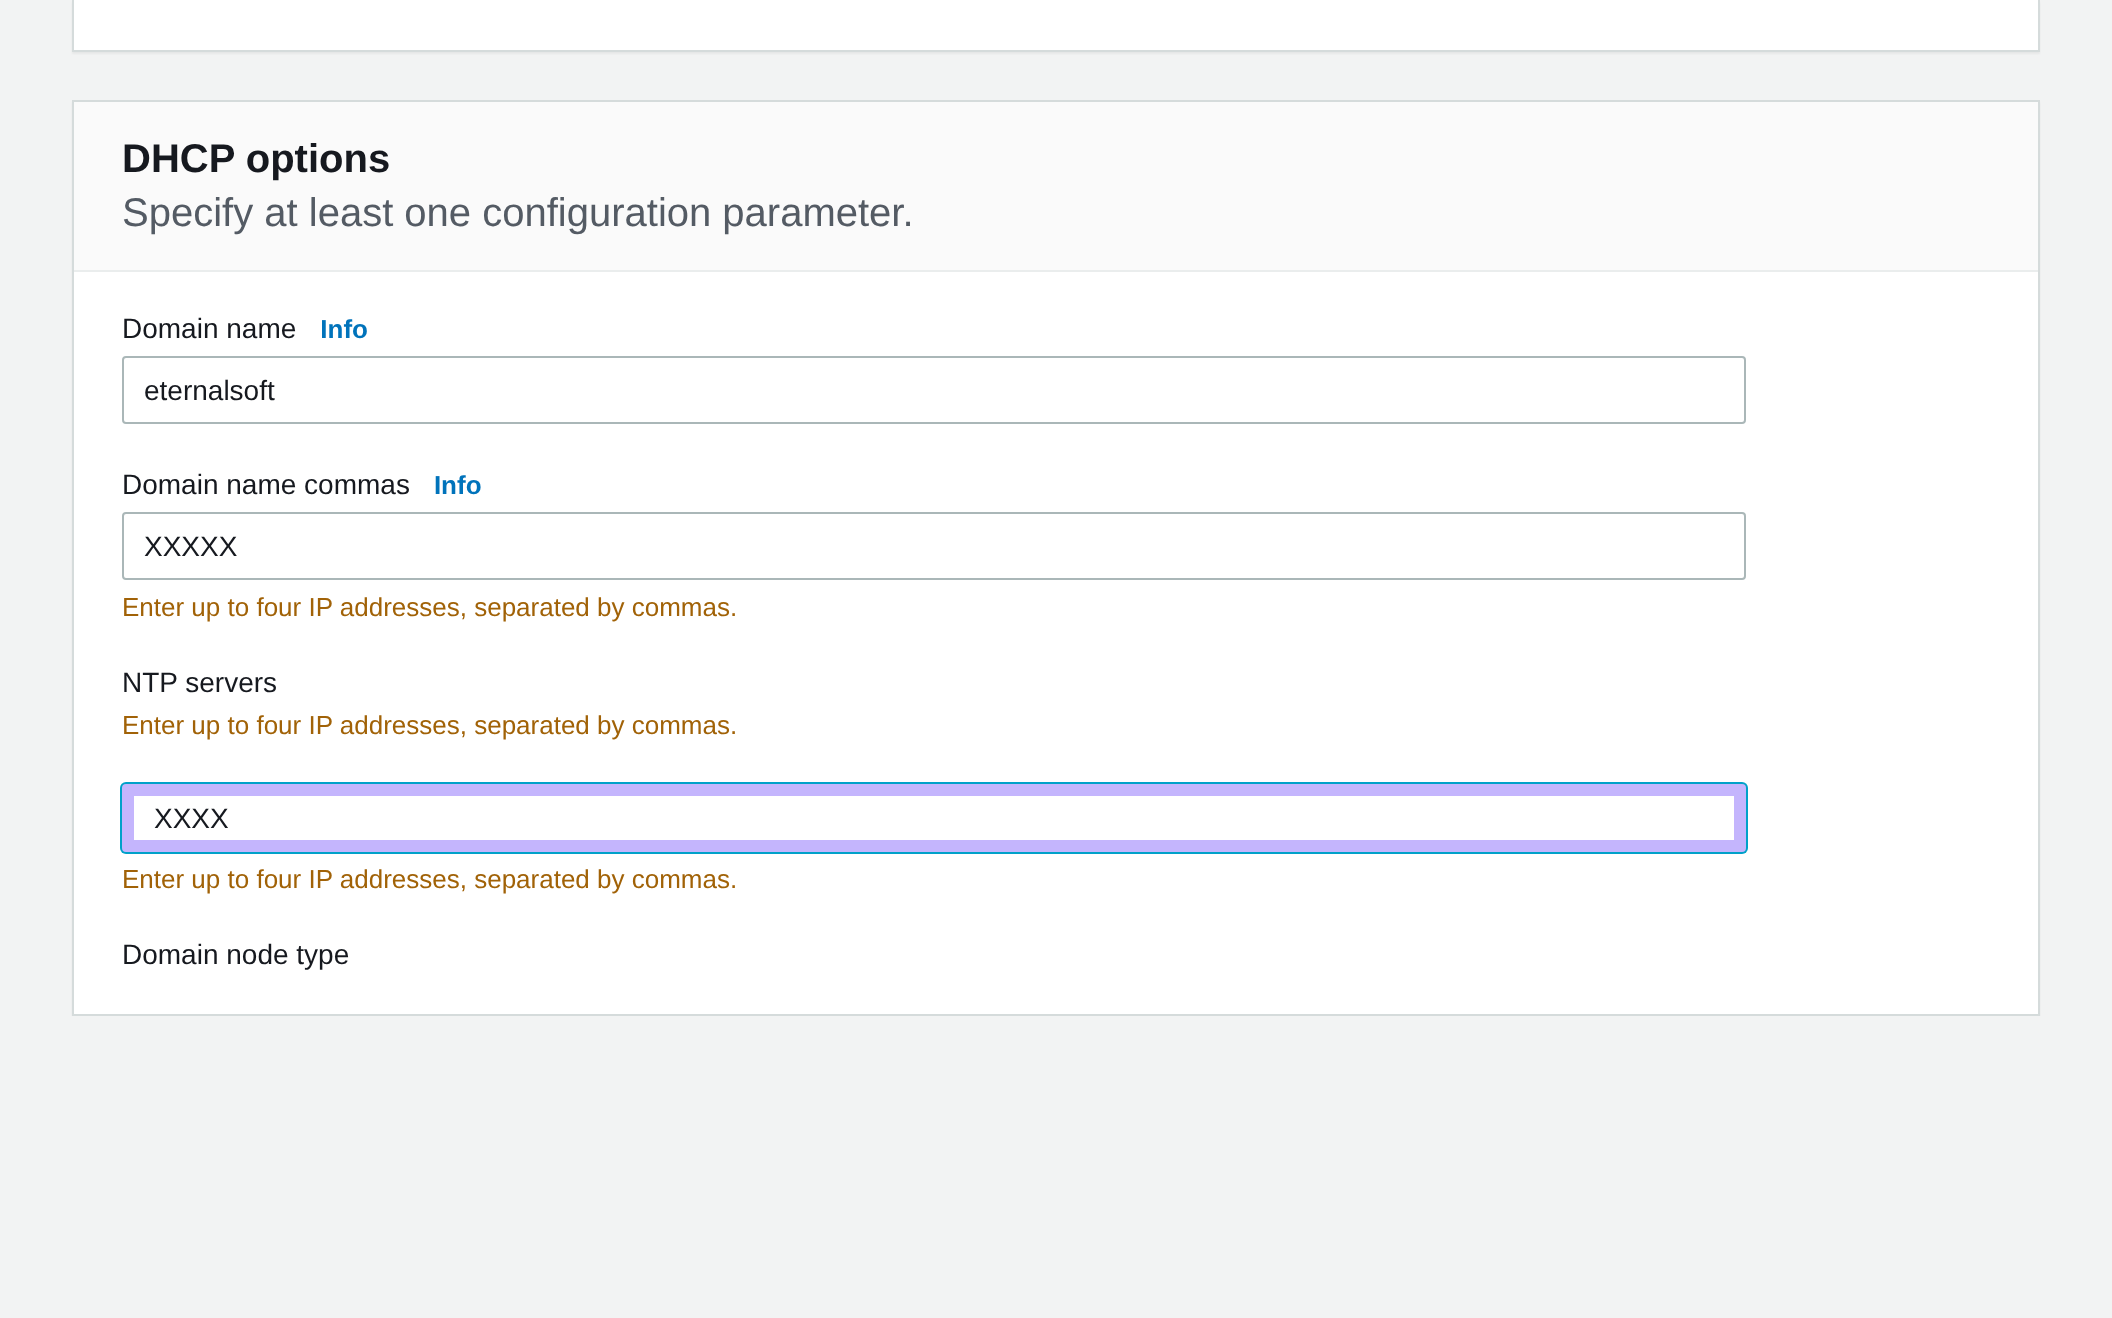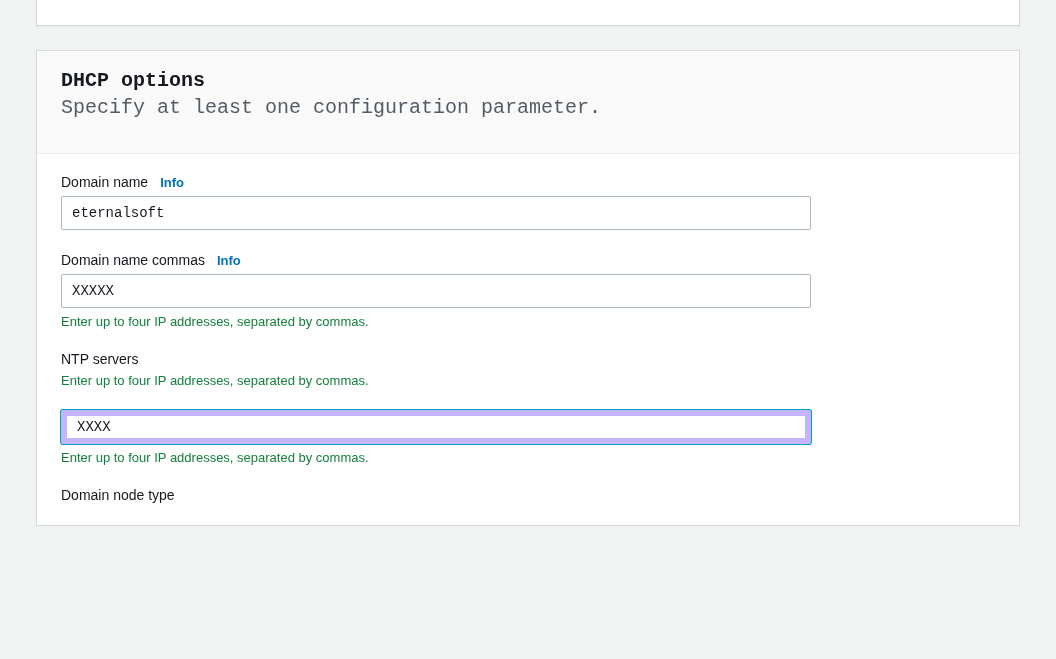--- a/index.html
+++ b/index.html
@@ -28,24 +28,23 @@
     margin-bottom: 24px;
   }
 
   .panel {
     background: #ffffff;
     border: 1px solid #d5dbdb;
     box-shadow: 0 1px 1px rgba(0,0,0,0.05);
   }
 
   .panel-header {
-    padding: 18px 24px 34px 24px;
+    padding: 18px 24px 16px 24px;
     background: #fafafa;
     border-bottom: 1px solid #eaeded;
-    font-family: Liberation Mono, monospace;
   }
 
   .panel-title {
     font-size: 20px;
     font-weight: 700;
     color: #16191f;
     margin-bottom: 4px;
   }
 
   .panel-subtitle {
@@ -72,42 +71,42 @@
 
   .info-link {
     color: #0073bb;
     font-size: 13px;
     font-weight: 700;
     text-decoration: none;
     cursor: pointer;
   }
 
   .field-input {
-    width: 750px;
+    width: 812px;
     max-width: 100%;
     height: 34px;
     padding: 4px 10px;
     font-size: 14px;
     color: #16191f;
     background: #ffffff;
     border: 1px solid #aab7b8;
     border-radius: 2px;
     outline: none;
-    font-family: Liberation Mono, monospace;
+    font-family: Liberation Sans, sans-serif;
   }
 
   .field-input:focus,
   .field-input.focused {
     border: 6px solid #c4b5fd;
     box-shadow: 0 0 0 1px #00a1c9;
   }
 
   .field-hint {
     font-size: 13px;
-    color: #15803d;
+    color: #a16207;
     margin-top: 6px;
   }
 </style>
 </head>
 <body>
 
 <div class="page">
 
   <div class="top-stub"></div>
 

